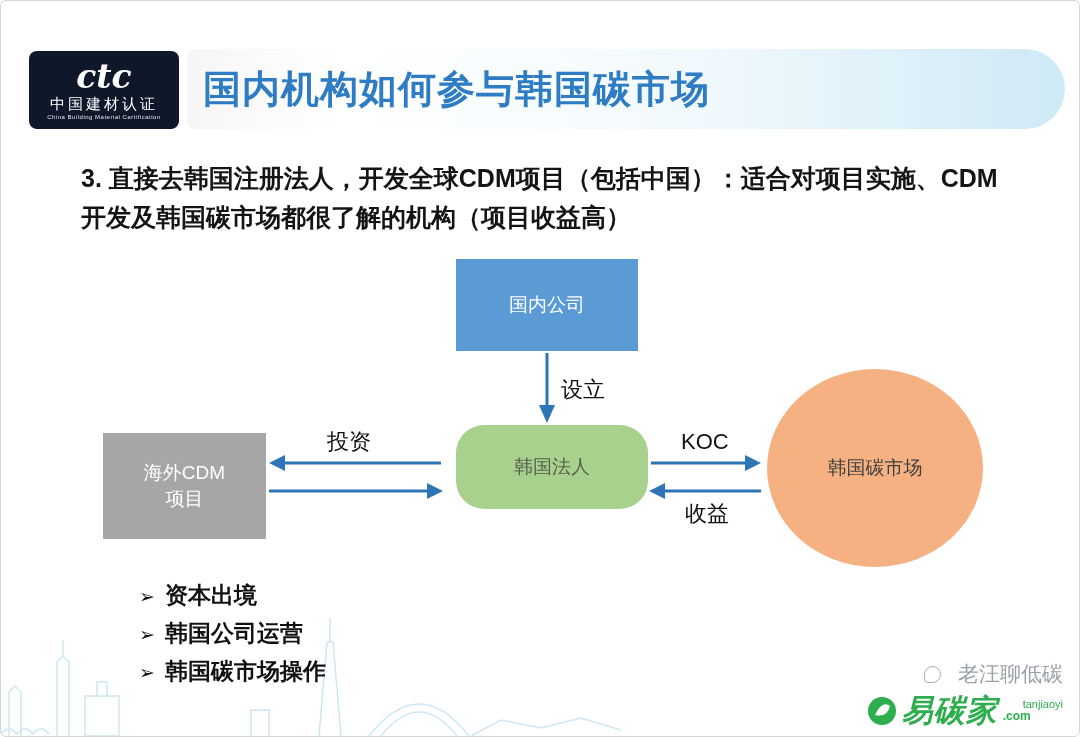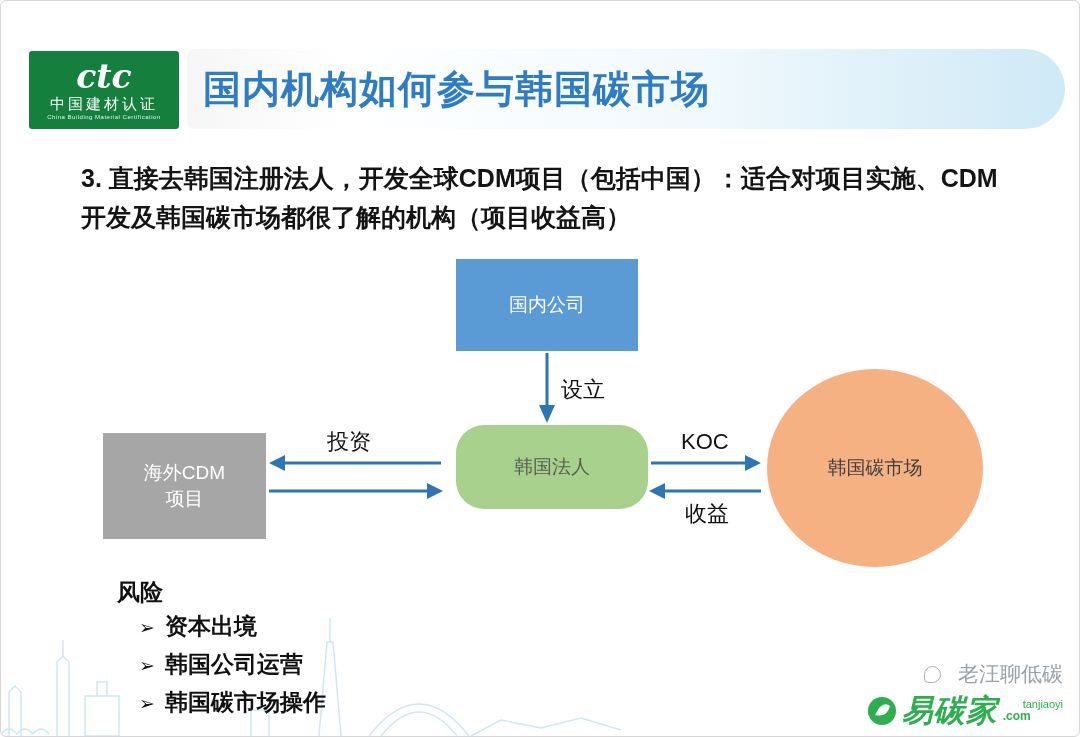--- a/index.html
+++ b/index.html
@@ -11,21 +11,21 @@
     background:#ffffff; border:1px solid #d6d6d6; border-radius:6px;
     overflow:hidden;
   }
 
   
   .skyline { position:absolute; left:0; bottom:0; width:1080px; height:140px; z-index:0; pointer-events:none; }
 
   
   .logo {
     position:absolute; left:28px; top:50px; width:150px; height:78px;
-    background:#15803d; border-radius:3px; color:#fff; text-align:center; z-index:3;
+    background:#0f172a; border-radius:8px; color:#fff; text-align:center; z-index:3;
     display:flex; flex-direction:column; justify-content:center;
   }
   .logo-brand { font-family:"DejaVu Serif",serif; font-style:italic; font-weight:800; font-size:33px; line-height:34px; }
   .logo-name  { font-size:15px; font-weight:400; letter-spacing:3px; margin-top:1px; }
   .logo-sub   { font-size:6px; opacity:.9; letter-spacing:.5px; }
 
   .band {
     position:absolute; left:186px; top:48px; width:878px; height:80px; z-index:2;
     background:linear-gradient(90deg,#f6f6f6 0%,#ffffff 18%,#f1f9fd 58%,#cfe9f6 100%);
     border-radius:8px 40px 40px 8px;
@@ -136,21 +136,20 @@
     <span>海外CDM</span>
     <span>项目</span>
   </div>
 
   <div class="edge-label lbl-establish">设立</div>
   <div class="edge-label lbl-invest">投资</div>
   <div class="edge-label lbl-koc">KOC</div>
   <div class="edge-label lbl-revenue">收益</div>
 
   <div class="risks">
-    <div class="risks-title">风险</div>
     <div class="risk-item">
       <span class="bullet">➢</span>
       <span>资本出境</span>
     </div>
     <div class="risk-item">
       <span class="bullet">➢</span>
       <span>韩国公司运营</span>
     </div>
     <div class="risk-item">
       <span class="bullet">➢</span>

